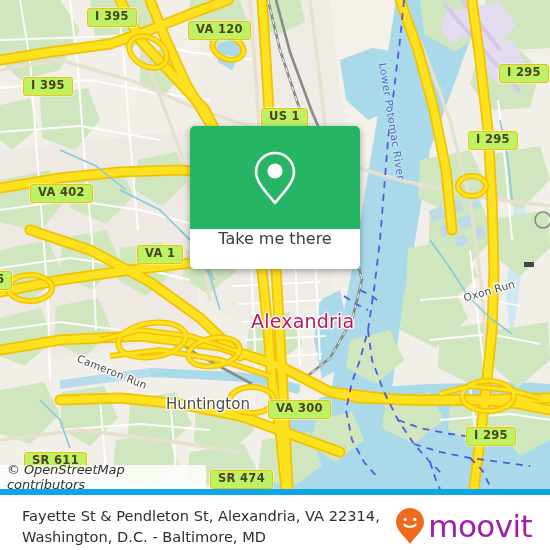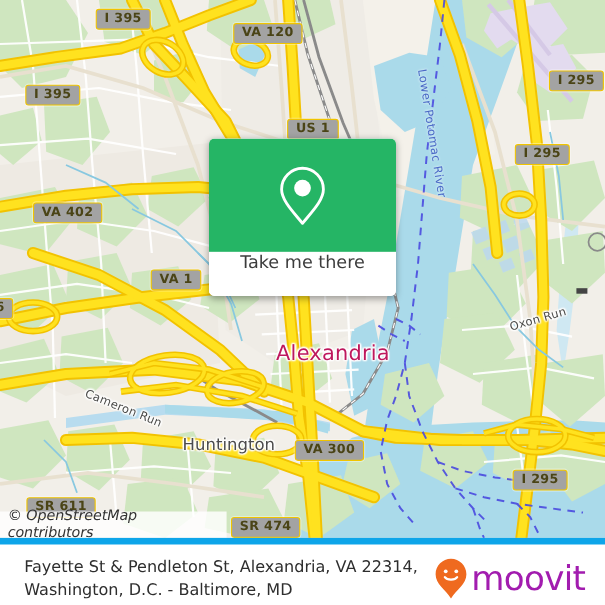--- a/index.html
+++ b/index.html
@@ -15,21 +15,21 @@
   .mlabel{position:absolute;white-space:nowrap;color:#4a4a48;font-family:"DejaVu Sans",sans-serif;
           text-shadow:1px 0 1.6px #fff,-1px 0 1.6px #fff,0 1px 1.6px #fff,0 -1px 1.6px #fff,
                       1px 1px 1.6px #fff,-1px -1px 1.6px #fff,1px -1px 1.6px #fff,-1px 1px 1.6px #fff;}
   .city{font-size:19px;color:#be185d;letter-spacing:.2px;}
   .town{font-size:15px;color:#4c4c4c;}
   .water-lbl{color:#4a69c6;font-size:10.5px;letter-spacing:.4px;
              text-shadow:1px 0 1.6px #c7e6f2,-1px 0 1.6px #c7e6f2,0 1px 1.6px #c7e6f2,0 -1px 1.6px #c7e6f2;}
   .stream-lbl{color:#4a4a48;font-size:10.5px;letter-spacing:.3px;}
 
   
-  .shield{position:absolute;background:#a3a3a3;border:1.6px solid #f0c400;border-radius:3px;
+  .shield{position:absolute;background:#bef264;border:1.6px solid #f0c400;border-radius:3px;
           color:#4a4416;font-size:11.5px;font-weight:bold;font-family:"DejaVu Sans",sans-serif;
           padding:2px 7px 3px;line-height:1;letter-spacing:.3px;white-space:nowrap;
           box-shadow:0 0 0 1px rgba(255,255,255,.35);}
 
   
   .attrib{position:absolute;left:0;bottom:0;height:24px;width:206px;background:rgba(255,255,255,.82);
           display:flex;align-items:center;padding-left:7px;box-sizing:border-box;font-style:italic;}
   .attrib span{font-size:13px;color:#333;font-family:"DejaVu Sans",sans-serif;letter-spacing:-.1px;}
 
   
@@ -281,21 +281,21 @@
 
     <div class="mlabel city" style="left:251px;top:310px;">Alexandria</div>
     <div class="mlabel town" style="left:129px;top:395px;padding-left:37px;">Huntington</div>
 
     <div class="mlabel water-lbl" style="left:389px;top:62px;transform:rotate(81deg);transform-origin:0 0;">Lower Potomac River</div>
 
     <div class="mlabel stream-lbl" style="left:462px;top:292px;transform:rotate(-16deg);transform-origin:0 0;">Oxon Run</div>
     <div class="mlabel stream-lbl" style="left:80px;top:352px;transform:rotate(22deg);transform-origin:0 0;">Cameron Run</div>
 
     <div class="shield" style="left:87px;top:8px;">I 395</div>
-    <div class="shield" style="left:212px;top:21px;">VA 120</div>
+    <div class="shield" style="left:188px;top:21px;">VA 120</div>
     <div class="shield" style="left:23px;top:77px;">I 395</div>
     <div class="shield" style="left:261px;top:108px;">US 1</div>
     <div class="shield" style="left:499px;top:64px;">I 295</div>
     <div class="shield" style="left:468px;top:131px;">I 295</div>
     <div class="shield" style="left:30px;top:184px;">VA 402</div>
     <div class="shield" style="left:137px;top:245px;">VA 1</div>
     <div class="shield" style="left:-12px;top:271px;">6</div>
     <div class="shield" style="left:268px;top:400px;">VA 300</div>
     <div class="shield" style="left:466px;top:427px;">I 295</div>
     <div class="shield" style="left:24px;top:452px;">SR 611</div>

